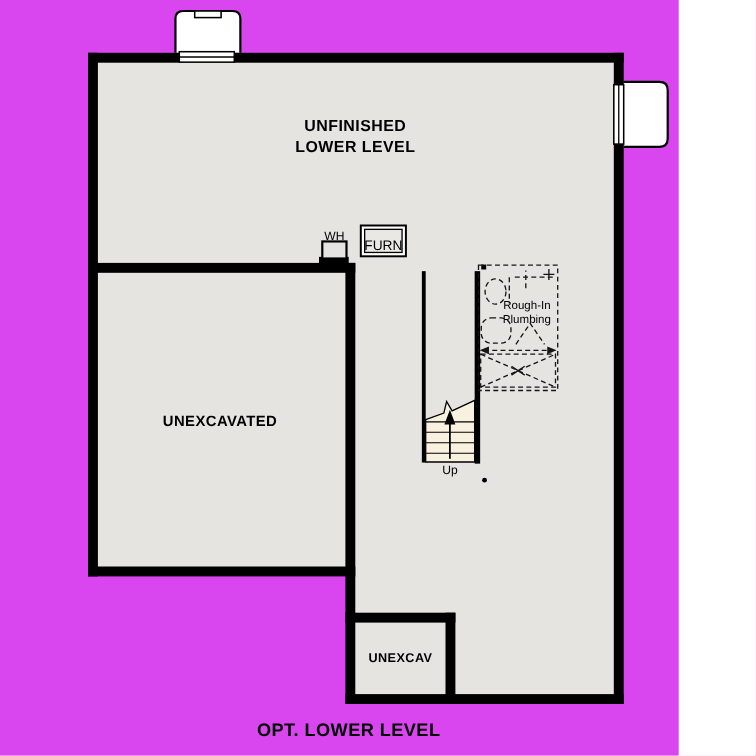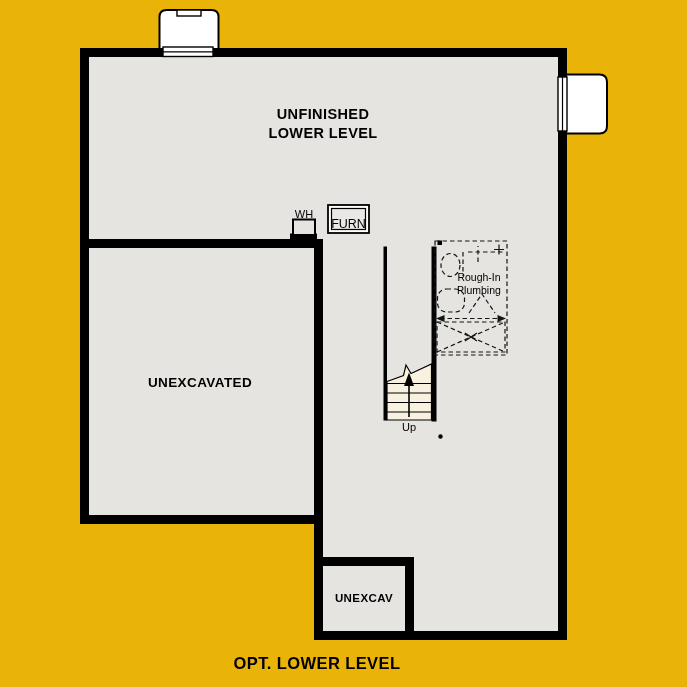--- a/index.html
+++ b/index.html
@@ -1,20 +1,20 @@
 <!DOCTYPE html>
 <html><head>
 <meta charset="utf-8">
 <style>
   html, body { margin: 0; padding: 0; background: #ffffff; }
   .stage {
     position: relative;
-    width: 687px;
+    width: 617px;
     height: 687px;
-    background: #eab308;
+    background: #d946ef;
     overflow: hidden;
   }
   svg { display: block; }
   text {
     font-family: "Liberation Sans", sans-serif;
     fill: #000000;
   }
   .b { font-weight: 700; letter-spacing: 0.4px; }
   .r { font-weight: 400; }
 </style>

